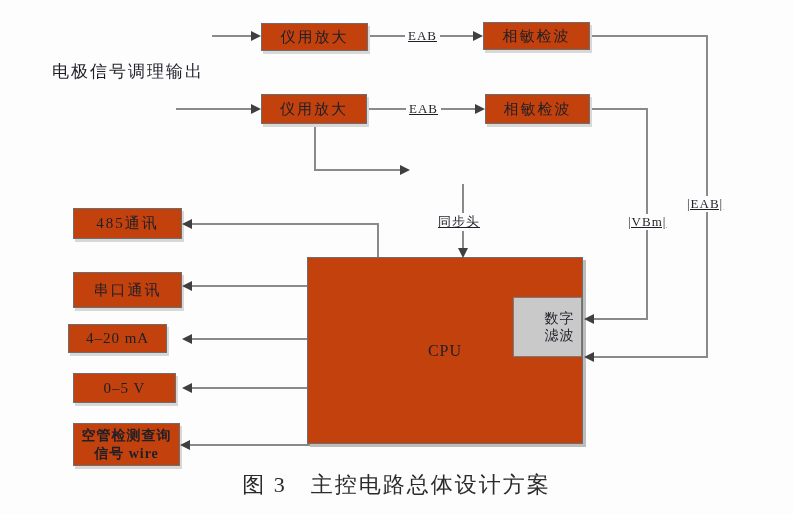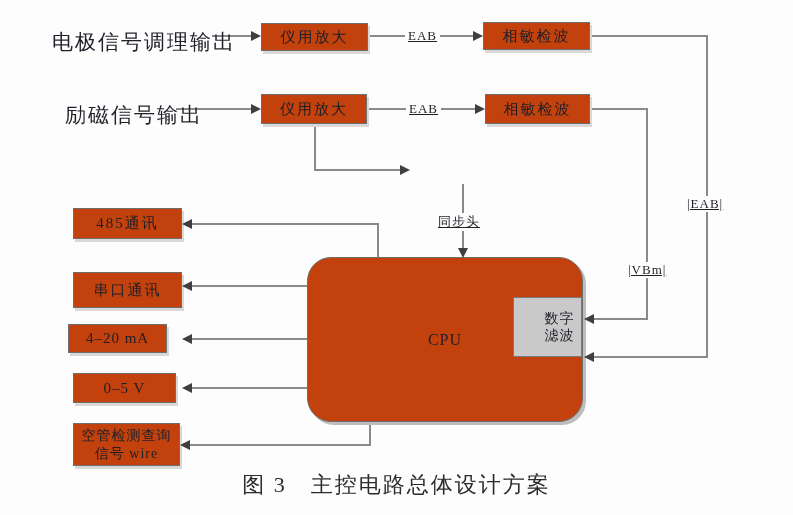--- a/index.html
+++ b/index.html
@@ -17,39 +17,38 @@
   .box.two-line{flex-direction:column;line-height:1.25;letter-spacing:1px;font-size:14px;}
   .gray{background:#c9c9c9;border-color:#7a7a7a;box-shadow:none;}
   .hline,.vline{position:absolute;background:#8a8a8a;z-index:1;}
   .hline{height:2px;}
   .vline{width:2px;}
   .floatlabel{
     position:absolute;background:#fdfdfd;padding:0 3px;font-size:13px;
     z-index:2;white-space:nowrap;letter-spacing:1px;text-decoration:underline;
   }
   .srclabel{
-    position:absolute;font-size:21px;letter-spacing:2px;white-space:nowrap;z-index:2;
+    position:absolute;font-size:17px;letter-spacing:2px;white-space:nowrap;z-index:2;margin-top:32px;
   }
   .arrow{position:absolute;width:0;height:0;z-index:4;}
   .arrow.right{border-top:5px solid transparent;border-bottom:5px solid transparent;border-left:10px solid #3f3f3f;}
   .arrow.left{border-top:5px solid transparent;border-bottom:5px solid transparent;border-right:10px solid #3f3f3f;}
   .arrow.down{border-left:5px solid transparent;border-right:5px solid transparent;border-top:10px solid #3f3f3f;}
   .caption{
     position:absolute;left:0;right:0;top:470px;text-align:center;
     font-size:22px;letter-spacing:2px;color:#2b2b2b;z-index:2;
   }
   .cpu-label{font-size:16px;letter-spacing:1px;}
 </style>
 </head>
 <body>
 
 <div id="canvas">
 
   <div class="srclabel" style="left:52px;top:28px;">电极信号调理输出</div>
-  <div class="srclabel" style="left:65px;top:101px;">励磁信号输出</div>
 
   <div class="hline" style="left:212px;top:35px;width:42px;"></div>
   <div class="arrow right" style="left:251px;top:31px;"></div>
   <div class="hline" style="left:368px;top:35px;width:107px;"></div>
   <div class="floatlabel" style="left:405px;top:28px;">EAB</div>
   <div class="arrow right" style="left:473px;top:31px;"></div>
 
   <div class="hline" style="left:176px;top:108px;width:78px;"></div>
   <div class="arrow right" style="left:251px;top:104px;"></div>
   <div class="hline" style="left:367px;top:108px;width:110px;"></div>
@@ -59,21 +58,21 @@
   <div class="hline" style="left:590px;top:35px;width:118px;"></div>
   <div class="vline" style="left:706px;top:35px;height:322px;"></div>
   <div class="hline" style="left:592px;top:356px;width:116px;"></div>
   <div class="arrow left" style="left:584px;top:352px;"></div>
   <div class="floatlabel" style="left:684px;top:196px;">|EAB|</div>
 
   <div class="hline" style="left:590px;top:108px;width:58px;"></div>
   <div class="vline" style="left:646px;top:108px;height:212px;"></div>
   <div class="hline" style="left:592px;top:318px;width:56px;"></div>
   <div class="arrow left" style="left:584px;top:314px;"></div>
-  <div class="floatlabel" style="left:625px;top:214px;margin-top:48px;">|VBm|</div>
+  <div class="floatlabel" style="left:625px;top:214px;">|VBm|</div>
 
   <div class="vline" style="left:314px;top:124px;height:47px;"></div>
   <div class="hline" style="left:314px;top:169px;width:89px;"></div>
   <div class="arrow right" style="left:400px;top:165px;"></div>
 
   <div class="vline" style="left:462px;top:184px;height:66px;"></div>
   <div class="arrow down" style="left:458px;top:248px;"></div>
   <div class="floatlabel" style="left:435px;top:213px;">同步头</div>
 
   <div class="vline" style="left:377px;top:224px;height:33px;"></div>
@@ -89,32 +88,32 @@
 
   <div class="vline" style="left:369px;top:420px;height:25px;"></div>
   <div class="hline" style="left:188px;top:444px;width:183px;"></div>
   <div class="arrow left" style="left:180px;top:440px;"></div>
 
   <div class="box" style="left:261px;top:23px;width:107px;height:28px;">仪用放大</div>
   <div class="box" style="left:483px;top:22px;width:107px;height:28px;">相敏检波</div>
   <div class="box" style="left:261px;top:94px;width:106px;height:30px;">仪用放大</div>
   <div class="box" style="left:485px;top:94px;width:105px;height:30px;">相敏检波</div>
 
-  <div class="box" style="left:307px;top:257px;width:276px;height:165px;box-shadow:3px 3px 0 #bdbdbd;border-radius:24px;">
+  <div class="box" style="left:307px;top:257px;width:276px;height:187px;box-shadow:3px 3px 0 #bdbdbd;">
     <span class="cpu-label">CPU</span>
   </div>
   <div class="box gray two-line" style="left:513px;top:297px;width:69px;height:60px;padding-left:24px;">
     <span>数字</span>
     <span>滤波</span>
   </div>
 
   <div class="box" style="left:73px;top:208px;width:109px;height:31px;">485通讯</div>
   <div class="box" style="left:73px;top:272px;width:109px;height:36px;">串口通讯</div>
   <div class="box" style="left:68px;top:324px;width:99px;height:29px;letter-spacing:1px;">4–20 mA</div>
   <div class="box" style="left:73px;top:373px;width:103px;height:30px;letter-spacing:1px;">0–5 V</div>
-  <div class="box two-line" style="left:73px;top:423px;width:107px;height:43px;">
+  <div class="box two-line" style="left:73px;top:423px;width:107px;height:43px;font-weight:bold;">
     <span>空管检测查询</span>
     <span>信号 wire</span>
   </div>
 
   <div class="caption">图 3　主控电路总体设计方案</div>
 
 </div>
 
 </body></html>

